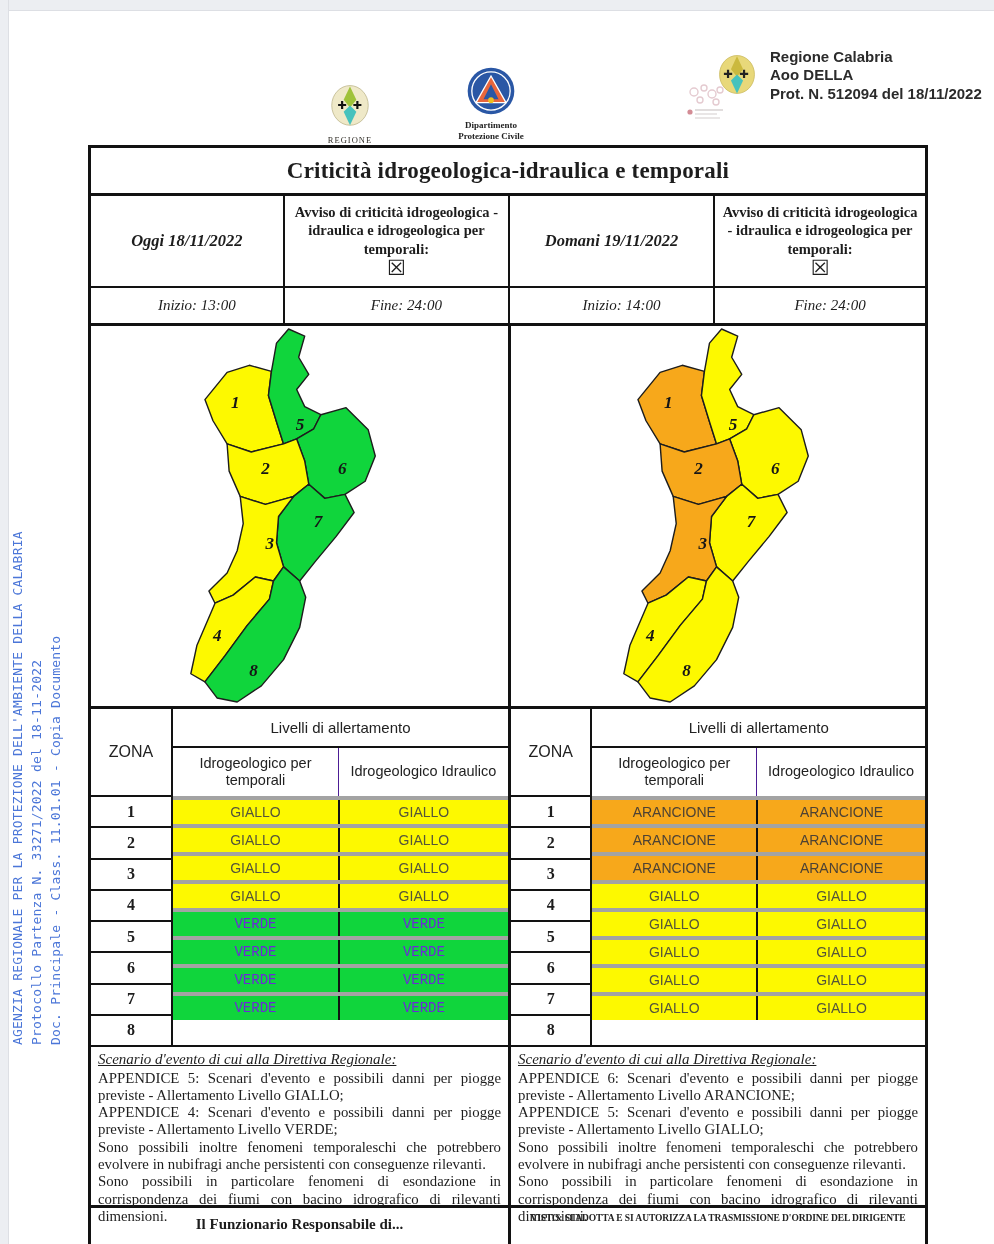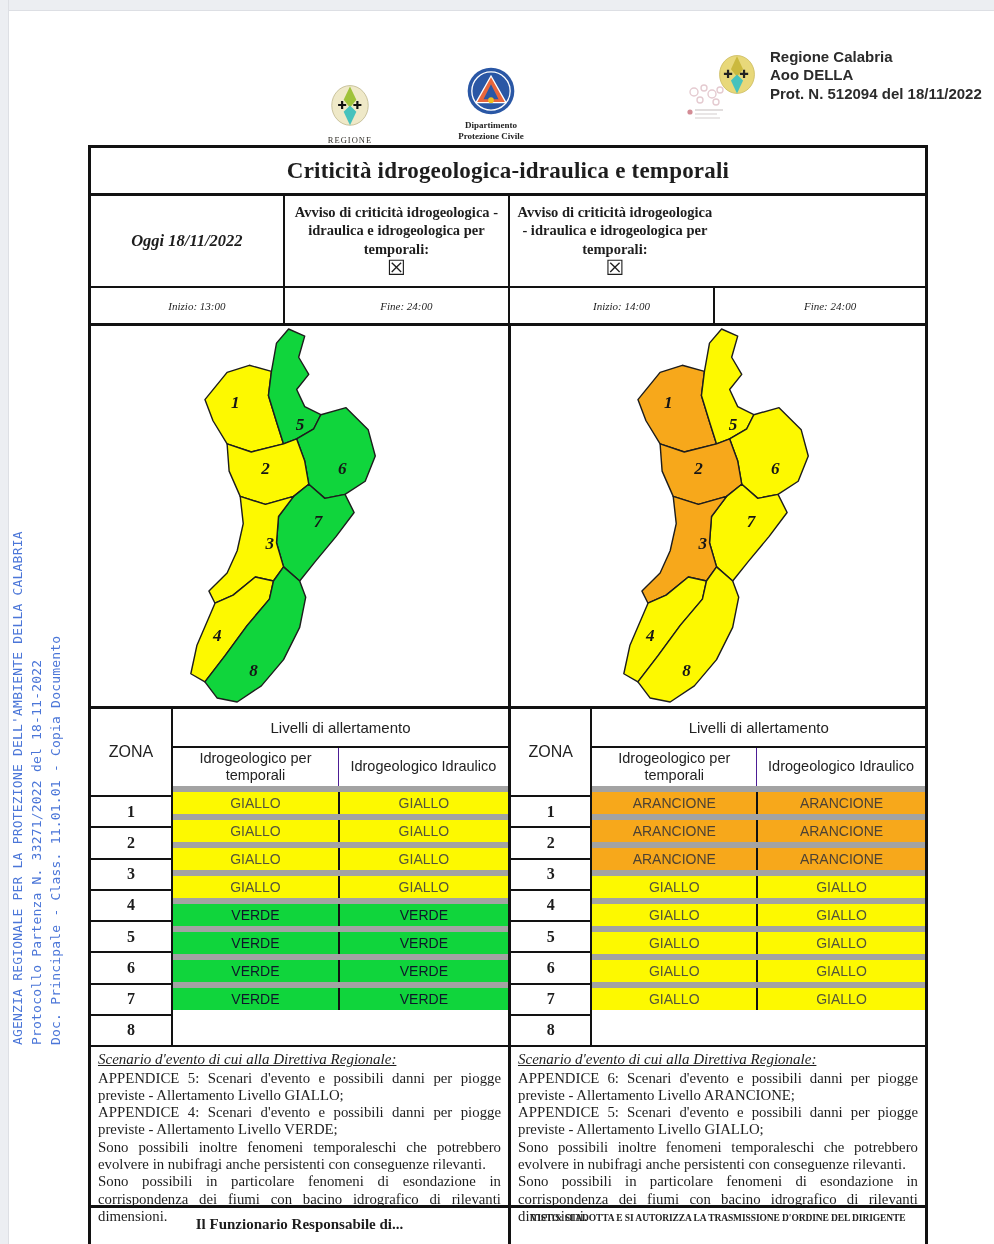--- a/index.html
+++ b/index.html
@@ -51,43 +51,43 @@
   .doc-title { font-size:23px; font-weight:bold; letter-spacing:0.2px; }
 
   .avviso-row { height:93px; }
   .day-cell { width:23%; display:flex; align-items:center; justify-content:center; font-size:16.5px; font-weight:bold; font-style:italic; }
   .avviso-cell { width:27%; display:flex; flex-direction:column; align-items:center; justify-content:center; text-align:center; font-size:14.5px; font-weight:bold; line-height:1.28; padding:2px 6px; }
   .day-cell-2 { width:24.6%; }
   .avviso-cell-2 { width:25.4%; }
   .checkbox-glyph { font-size:21px; line-height:0.95; font-weight:normal; margin-top:1px; }
 
   .time-row { height:37px; }
-  .time-cell { display:flex; align-items:center; justify-content:center; font-size:11px; font-style:italic;padding-left:20px; }
+  .time-cell { display:flex; align-items:center; justify-content:center; font-size:15px; font-style:italic;padding-left:20px; }
 
   .maps-row { height:383px; }
   .map-cell { width:50%; display:flex; align-items:center; justify-content:center; }
   .map-cell svg { display:block; }
   .map-shift-l { transform:translateX(-22px); }
   .map-shift-r { transform:translateX(-8px); }
   .zone-label { font-style:italic; font-weight:bold; font-size:17px; fill:#161616; font-family:"Liberation Serif", serif; }
 
   .alert-row { height:339px; }
   .half { width:50%; display:flex; }
   .zona-col { width:19.2%; display:flex; flex-direction:column; font-family:"Liberation Sans", sans-serif;justify-content:space-between; }
   .zona-head { height:87px; display:flex; align-items:center; justify-content:center; font-size:16px; color:#222; }
   .zona-num { height:31.5px; display:flex; align-items:center; justify-content:center; font-family:"Liberation Serif", serif; font-weight:bold; font-size:16px; border-top:2px solid #121212; }
   .levels-col { width:80.8%; border-left:2px solid #121212; display:flex; flex-direction:column; font-family:"Liberation Sans", sans-serif; }
   .livelli-head { height:37px; display:flex; align-items:center; justify-content:center; font-size:15px; color:#222; }
-  .subhead-row { height:40px; display:flex; border-top:2px solid #121212; }
+  .subhead-row { height:50px; display:flex; border-top:2px solid #121212; }
   .subhead { width:49.2%; display:flex; align-items:center; justify-content:center; text-align:center; font-size:14.5px; line-height:1.2; color:#222; padding:2px; }
   .subhead + .subhead { width:50.8%; border-left:1px solid #4c1d95; }
-  .level-row { height:28px; display:flex; border-top:6px solid #a3a3a3; }
+  .level-row { height:28px; display:flex; border-top:4px solid #a3a3a3; }
   .level-cell { width:49.2%; display:flex; align-items:center; justify-content:center; font-size:14px; color:#4c4c38; }
   .level-cell + .level-cell { width:50.8%; border-left:2px solid #121212; }
-  .lv-verde { color:#0f172a; }
+  .lv-verde { color:#6d28d9;font-family:Liberation Mono, monospace; }
   .lv-giallo { color:#55553a; }
   .lv-arancione { color:#4d4234; }
 
   .scenario-row { height:160px; }
   .scenario-cell { width:50%; padding:4px 7px 2px 7px; font-size:14.8px; line-height:1.17; }
   .scenario-title { font-style:italic; text-decoration:underline; font-size:15px; margin-bottom:1px; }
   .scenario-cell p { text-align:justify; }
 
   .footer-row { height:50px; }
   .footer-left { width:50%; display:flex; justify-content:center; padding-top:8px; font-weight:bold; font-size:15px; }
@@ -169,20 +169,21 @@
     <div class="row title-row">
       <div class="doc-title">Criticità idrogeologica-idraulica e temporali</div>
     </div>
 
     <div class="row avviso-row b-top-3">
       <div class="cell day-cell">Oggi 18/11/2022</div>
       <div class="cell avviso-cell vline">
         <span>Avviso di criticità idrogeologica - idraulica e idrogeologica per temporali:</span>
         <span class="checkbox-glyph">☒</span>
       </div>
+      <div class="cell day-cell day-cell-2 vline">Domani 19/11/2022</div>
       <div class="cell avviso-cell avviso-cell-2 vline">
         <span>Avviso di criticità idrogeologica - idraulica e idrogeologica per temporali:</span>
         <span class="checkbox-glyph">☒</span>
       </div>
     </div>
 
     <div class="row time-row b-top-2">
       <div class="cell time-cell" style="width:23%">Inizio: 13:00</div>
       <div class="cell time-cell vline" style="width:27%">Fine: 24:00</div>
       <div class="cell time-cell vline" style="width:24.6%">Inizio: 14:00</div>

